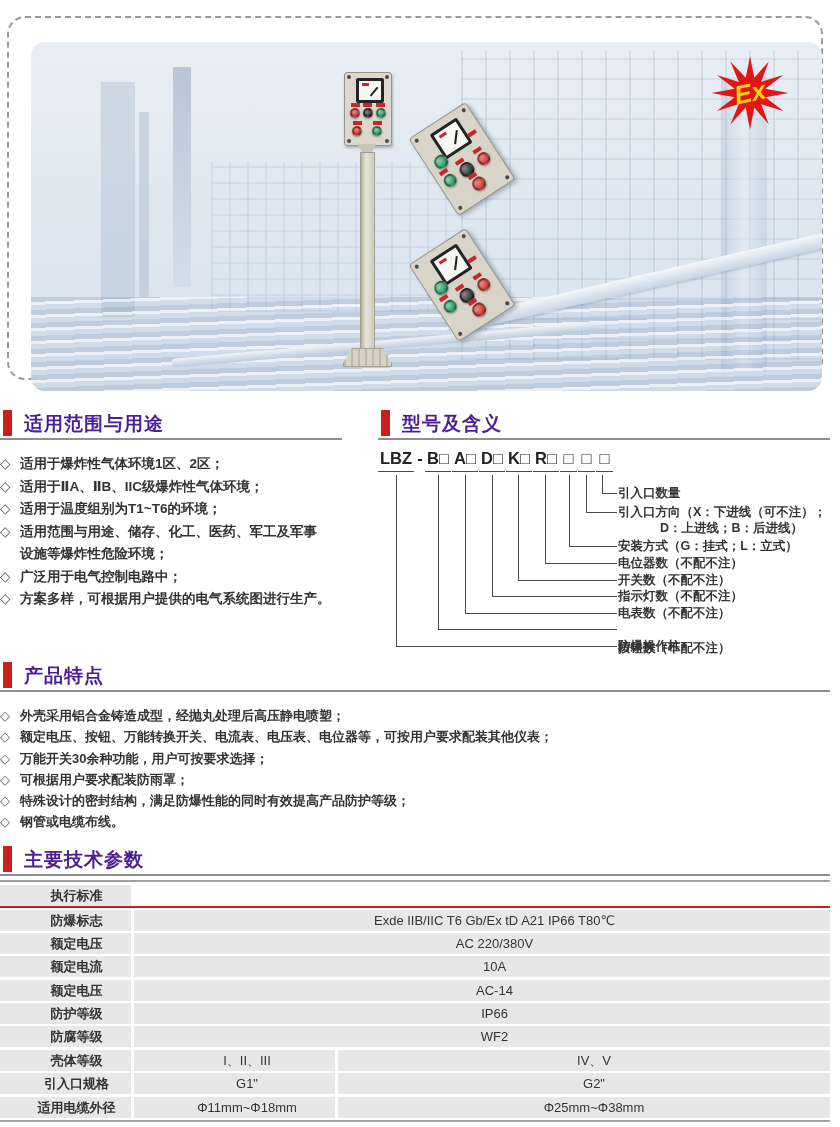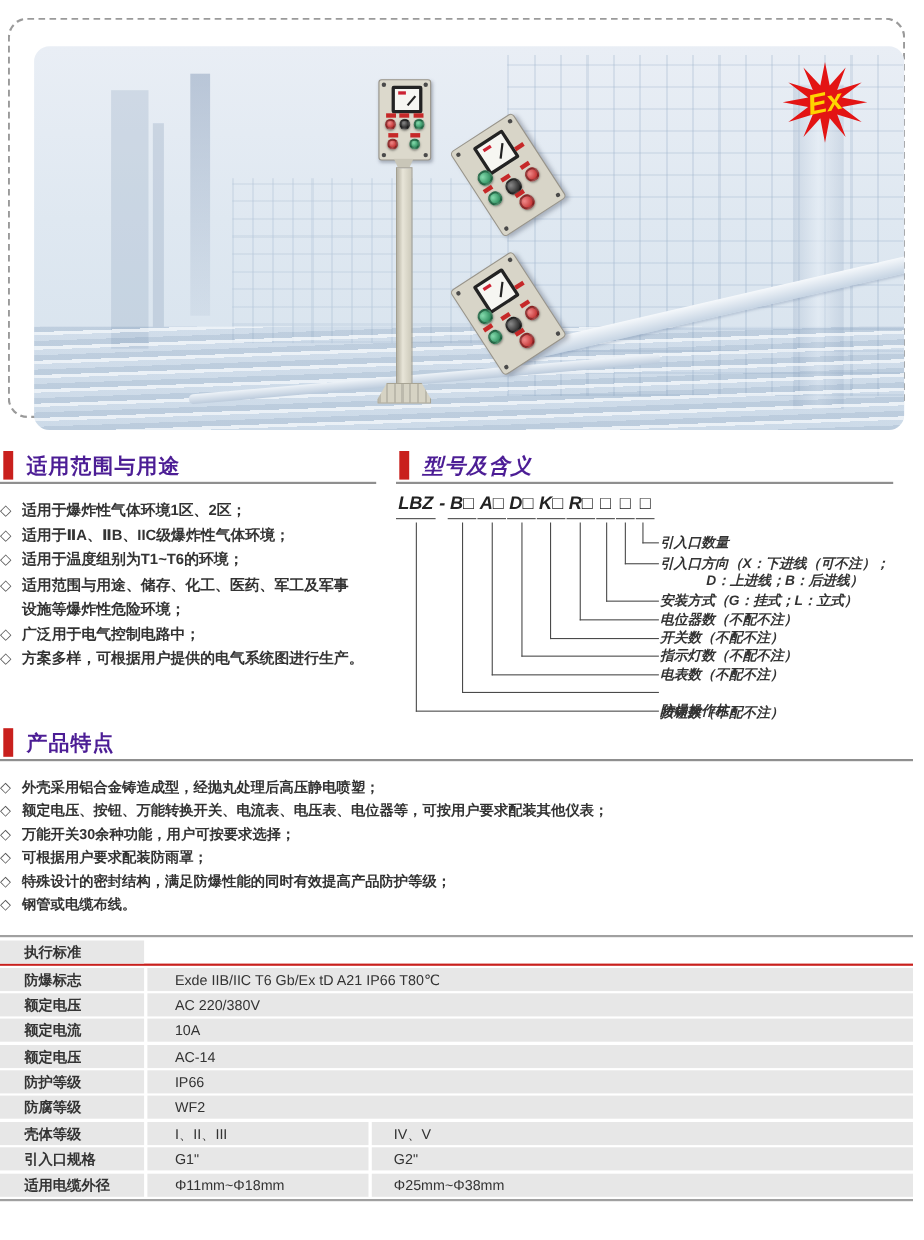--- a/index.html
+++ b/index.html
@@ -88,28 +88,28 @@
   .mlabel{position:absolute;left:240px;font-size:12.5px;line-height:15.5px;font-weight:600;color:#333;white-space:nowrap;}
   .ml1{top:190px;} .ml2{top:173px;margin-top:19px;} .ml3{top:157px;} .ml4{top:140px;} .ml5{top:124px;}
   .ml6{top:107px;} .ml7{top:90px;}  .ml8{top:56px;}  .ml9{top:37px;}
   .mlabel .l2{padding-left:42px;}
 
   
   .ptable{margin-top:4px;border-top:2px solid #a0a0a0;border-bottom:2px solid #a0a0a0;padding:2.5px 0;}
   .trow{display:flex;height:21px;line-height:21px;margin-bottom:2.4px;font-size:13px;}
   .trow:last-child{margin-bottom:0;}
   .trow.first{border-bottom:2px solid #c9201d;margin-bottom:2px;}
-  .tc{background:#e7e7e7;box-sizing:border-box;white-space:nowrap;overflow:hidden;}
+  .tc{background:#e7e7e7;box-sizing:border-box;white-space:nowrap;overflow:hidden;text-align:center;}
   .tc-label{width:131px;padding-left:22px;margin-right:3px;font-weight:600;color:#333;}
   .tc-val{flex:1;padding-left:25px;font-weight:500;}
   .split .tc-val{flex:0 0 201px;margin-right:3px;}
   .tc-val2{flex:1;padding-left:20px;font-weight:500;}
 
   .sec-usage{left:0;top:410px;width:342px;}
-  .sec-model{left:360px;top:410px;width:452px;font-style:italic;}
+  .sec-model{left:378px;top:410px;width:452px;}
   .sec-features{left:0;top:662px;width:830px;}
   .sec-params{left:0;top:846px;width:830px;}
 </style>
 </head>
 <body>
 
 <div class="page">
 
   <div class="photo-frame">
     <div class="photo">
@@ -276,20 +276,24 @@
       <li><span class="dm">◇</span><span>外壳采用铝合金铸造成型，经抛丸处理后高压静电喷塑；</span></li>
       <li><span class="dm">◇</span><span>额定电压、按钮、万能转换开关、电流表、电压表、电位器等，可按用户要求配装其他仪表；</span></li>
       <li><span class="dm">◇</span><span>万能开关30余种功能，用户可按要求选择；</span></li>
       <li><span class="dm">◇</span><span>可根据用户要求配装防雨罩；</span></li>
       <li><span class="dm">◇</span><span>特殊设计的密封结构，满足防爆性能的同时有效提高产品防护等级；</span></li>
       <li><span class="dm">◇</span><span>钢管或电缆布线。</span></li>
     </ul>
   </section>
 
   <section class="sec sec-params">
+    <div class="sec-header">
+      <span class="bar"></span>
+      <h2>主要技术参数</h2>
+    </div>
     <div class="ptable">
       <div class="trow first">
         <div class="tc tc-label">执行标准</div>
       </div>
       <div class="trow">
         <div class="tc tc-label">防爆标志</div>
         <div class="tc tc-val">Exde IIB/IIC T6 Gb/Ex tD A21 IP66 T80℃</div>
       </div>
       <div class="trow">
         <div class="tc tc-label">额定电压</div>

